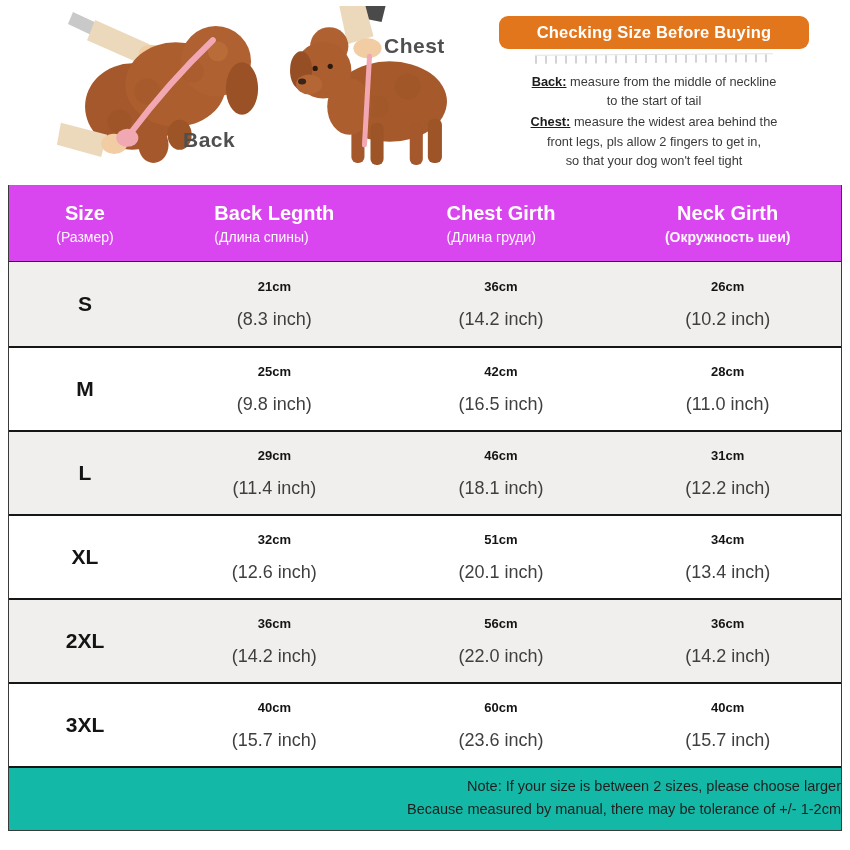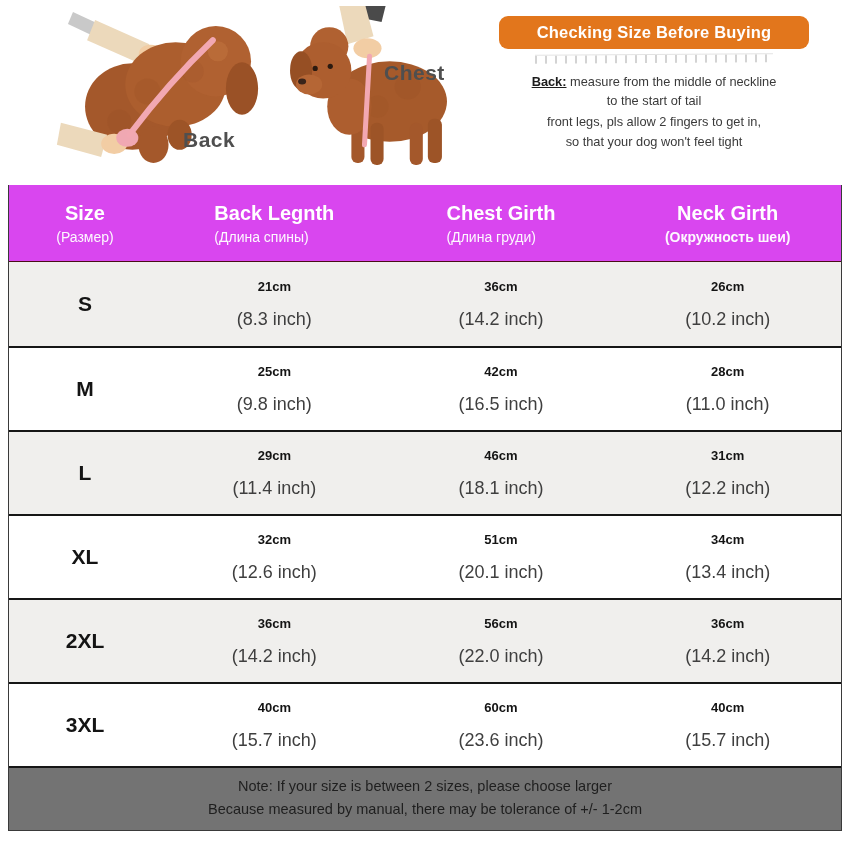--- a/index.html
+++ b/index.html
@@ -6,21 +6,21 @@
   html,body { width:850px; height:850px; background:#ffffff;
     font-family:"Liberation Sans", sans-serif; position:relative; overflow:hidden; }
 
   
   .top-section { position:absolute; left:0; top:0; width:850px; height:185px; }
   .dog-photo { position:absolute; }
   .dog-photo.back-photo { left:55px; top:6px; width:210px; height:166px; }
   .dog-photo.chest-photo { left:276px; top:6px; width:188px; height:166px; }
   .photo-label { position:absolute; font-size:21px; font-weight:bold; color:#4f4f4f; letter-spacing:.5px; }
   .photo-label.back  { left:183px; top:128px; }
-  .photo-label.chest { left:384px; top:34px;margin-top:27px; }
+  .photo-label.chest { left:384px; top:34px; }
 
   .guide-info { position:absolute; left:478px; top:16px; width:352px; text-align:center; }
   .badge { display:inline-block; background:#e2761c; color:#ffffff; font-weight:bold;
     font-size:16.5px; padding:7px 38px; border-radius:9px; letter-spacing:.2px; }
   .tape-strip { width:238px; height:9px; margin:5px auto 9px;
     background:repeating-linear-gradient(90deg,#c9c9c9 0 2px, rgba(0,0,0,0) 2px 10px);
     border-top:1px solid #dcdcdc; opacity:.8; transform:rotate(-.4deg); }
   .instructions { font-size:12.8px; color:#3a3a3a; line-height:1.5; }
   .instructions b { color:#1c1c1c;text-decoration:underline; }
   .instr-group { margin-bottom:2px; }
@@ -36,21 +36,21 @@
   .th.bold-ru .ru { font-weight:bold; }
 
   .trow { height:84px; background:#ffffff; }
   .trow.alt { background:#f0efed; }
   .trow + .trow { border-top:2px solid #161616; }
   .size-label { font-size:21px; font-weight:bold; color:#141414; }
   .cell { text-align:center; }
   .cm { font-size:13px; font-weight:bold; color:#141414; }
   .in { font-size:18px; color:#3f3f3f; margin-top:15px; }
 
-  .notes { background:#737373; border-top:2px solid #161616; text-align:center;
+  .notes { background:#14b8a6; border-top:2px solid #161616; text-align:right;
     padding:7px 0 8px; font-size:14.5px; color:#1f1f1f; }
   .notes .note-line { line-height:1.62; }
 </style>
 </head>
 <body>
 
 <div class="top-section">
 
   <svg class="dog-photo back-photo" viewBox="0 0 205 165" aria-hidden="true">
     <polygon points="16,6 46,20 41,32 11,18" fill="#c9c9c9"></polygon>
@@ -99,20 +99,21 @@
 
   <div class="guide-info">
     <div class="badge">Checking Size Before Buying</div>
     <div class="tape-strip"></div>
     <div class="instructions">
       <div class="instr-group">
         <div><b>Back:</b> <span>measure from the middle of neckline</span></div>
         <div>to the start of tail</div>
       </div>
       <div class="instr-group">
+        <div><b>Chest:</b> <span>measure the widest area behind the</span></div>
         <div>front legs, pls allow 2 fingers to get in,</div>
         <div>so that your dog won't feel tight</div>
       </div>
     </div>
   </div>
 </div>
 
 <div class="size-table">
 
   <div class="thead">

